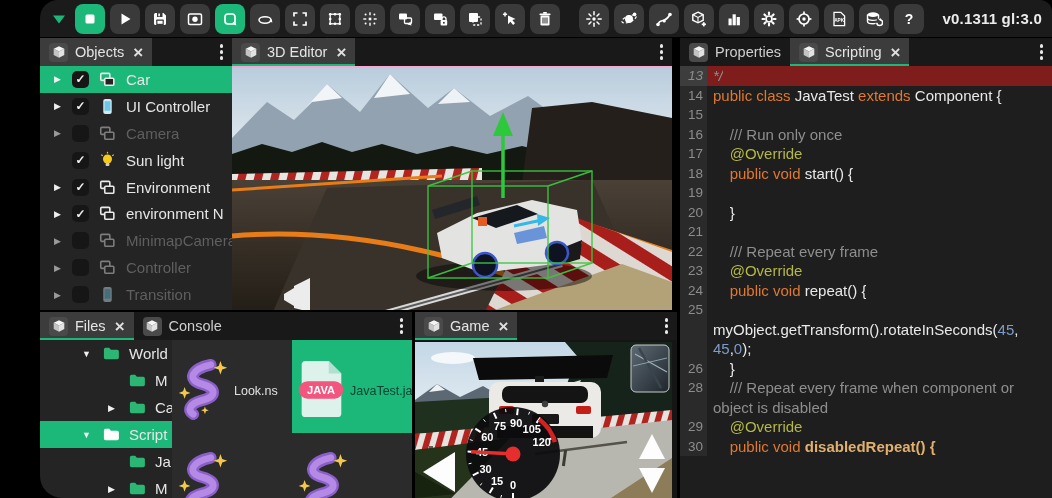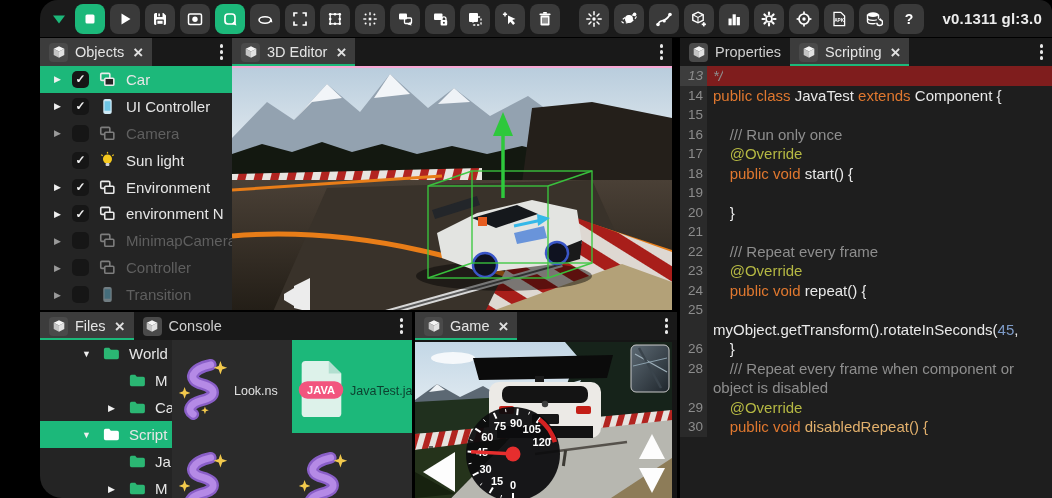--- a/index.html
+++ b/index.html
@@ -49,21 +49,21 @@
   .obj-row.dim .obj-arrow{color:#9a9a9a;}
 
   
   .code-area{position:absolute;top:28px;left:0;right:0;bottom:0;background:#1e1e1e;}
   .code-row{display:flex;height:19.5px;line-height:19.5px;}
   .code-row.hl{background:#7f1d1d;font-style:italic;}
   .ln{width:27px;flex:0 0 auto;background:#2a2a2a;color:#8c8c8c;font-size:13.5px;text-align:right;padding-right:4px;}
   .code-row.hl .ln{background:#3d3d3d;}
   .lc{padding-left:6px;font-size:15px;white-space:pre;overflow:hidden;}
   .c-pl{color:#e9e9e9;}.c-cm{color:#8e8e8e;}.c-kw{color:#e0782f;}
-  .c-an{color:#b5b843;}.c-num{color:#7e9cc9;}.c-meth{color:#e2b06c;font-weight:normal;}
+  .c-an{color:#b5b843;}.c-num{color:#7e9cc9;}.c-meth{color:#e2b06c;font-weight:bold;}
 
   
   .tree{position:absolute;top:28px;left:0;width:172px;bottom:0;overflow:hidden;}
   .tree-row{height:27px;display:flex;align-items:center;position:relative;}
   .tree-row.sel{background:#1cb87a;}
   .tree-arrow{position:absolute;color:#f0f0f0;font-size:9px;}
   .tree-icon{position:absolute;width:19px;height:19px;}
   .tree-label{position:absolute;font-size:15px;color:#e6e6e6;white-space:nowrap;}
   .grid{position:absolute;top:28px;left:132px;right:0;bottom:0;background:#2b2b2b;
     display:grid;grid-template-columns:120px 120px;align-content:start;}
@@ -605,20 +605,24 @@
         </div>
         <div class="code-row">
           <span class="ln">25</span>
           <span class="lc"></span>
         </div>
         <div class="code-row">
           <span class="ln"></span>
           <span class="lc"><span class="c-pl">myObject.getTransform().rotateInSeconds(</span><span class="c-num">45</span><span class="c-pl">,</span></span>
         </div>
         <div class="code-row">
+          <span class="ln"></span>
+          <span class="lc"><span class="c-num">45</span><span class="c-pl">,</span><span class="c-num">0</span><span class="c-pl">);</span></span>
+        </div>
+        <div class="code-row">
           <span class="ln">26</span>
           <span class="lc"><span class="c-pl">    }</span></span>
         </div>
         <div class="code-row">
           <span class="ln">28</span>
           <span class="lc"><span class="c-cm">    /// Repeat every frame when component or</span></span>
         </div>
         <div class="code-row">
           <span class="ln"></span>
           <span class="lc"><span class="c-cm">object is disabled</span></span>

